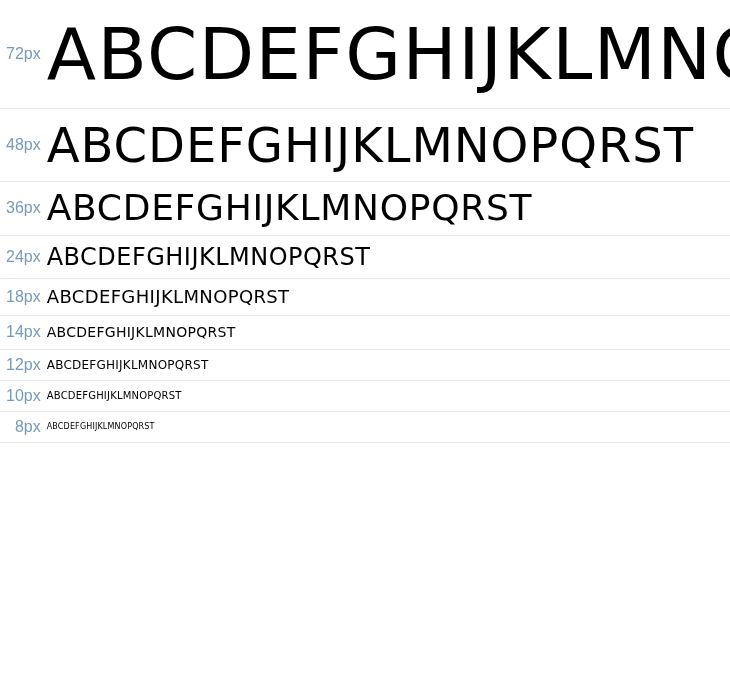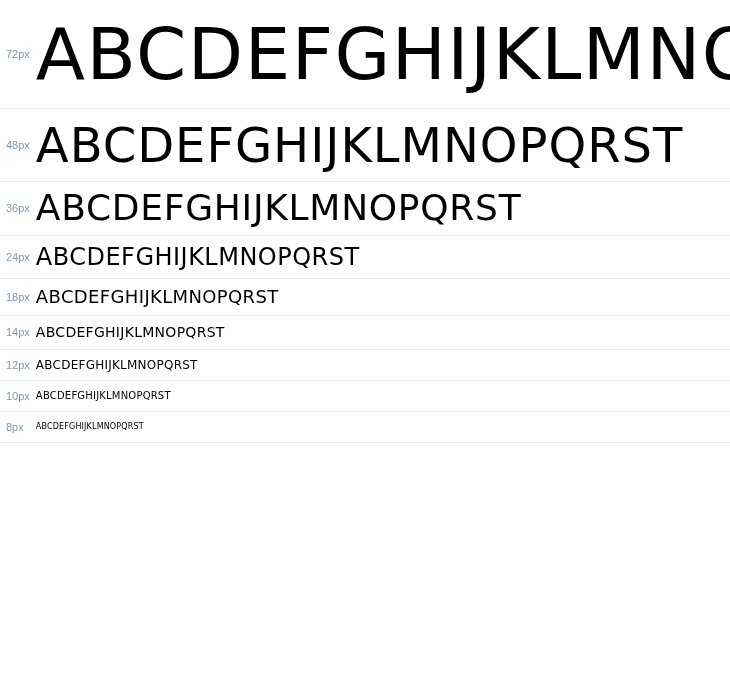--- a/index.html
+++ b/index.html
@@ -17,24 +17,24 @@
     width: 730px;
     border-collapse: collapse;
   }
   .size-row {
     border-bottom: 1px solid #e8e8e8;
     vertical-align: middle;
   }
   .size-label-cell {
     width: 52px;
     padding: 0 6px 0 6px;
-    text-align: left;
+    text-align: right;
     vertical-align: middle;
     color: #7799bb;
-    font-size: 11px;
+    font-size: 16px;
     font-family: "Liberation Sans", sans-serif;
     white-space: nowrap;
   }
   .sample-cell {
     padding: 0;
     vertical-align: middle;
     overflow: hidden;
     white-space: nowrap;
     position: relative;
   }

